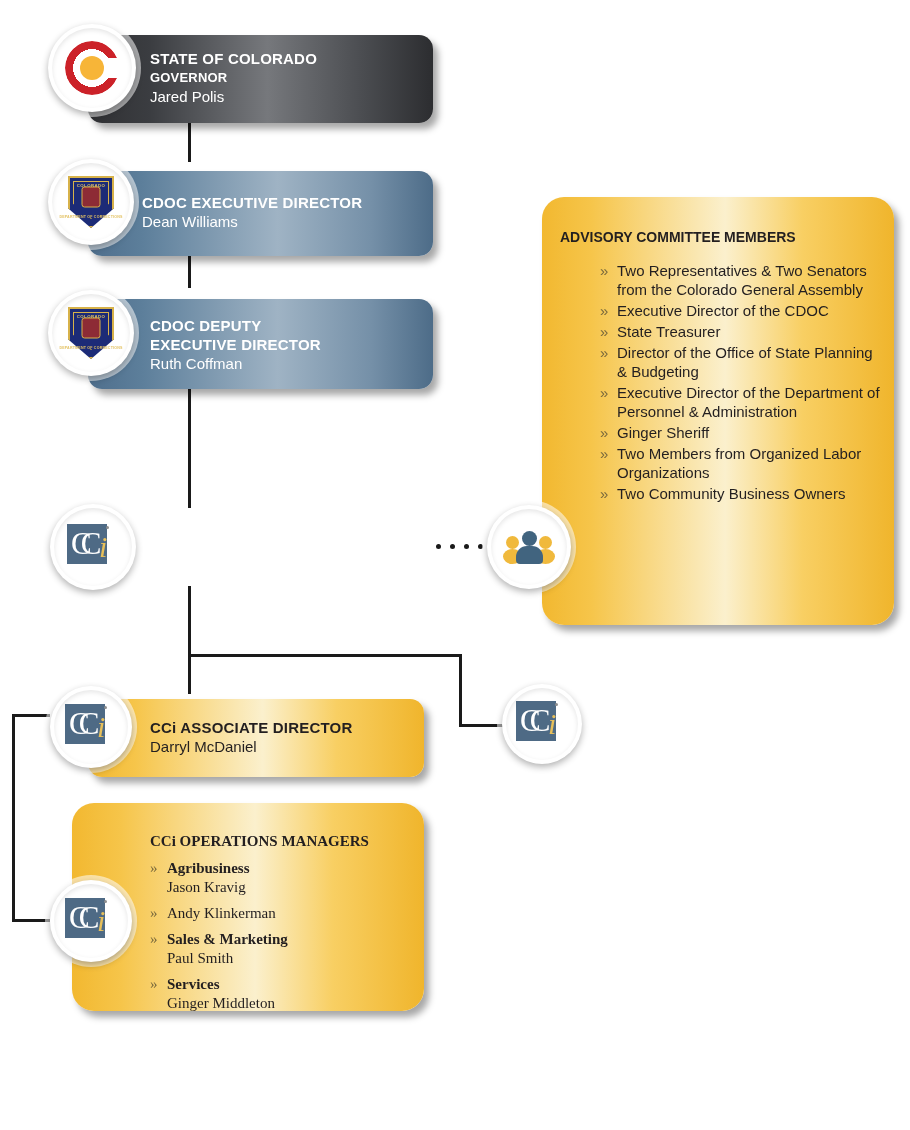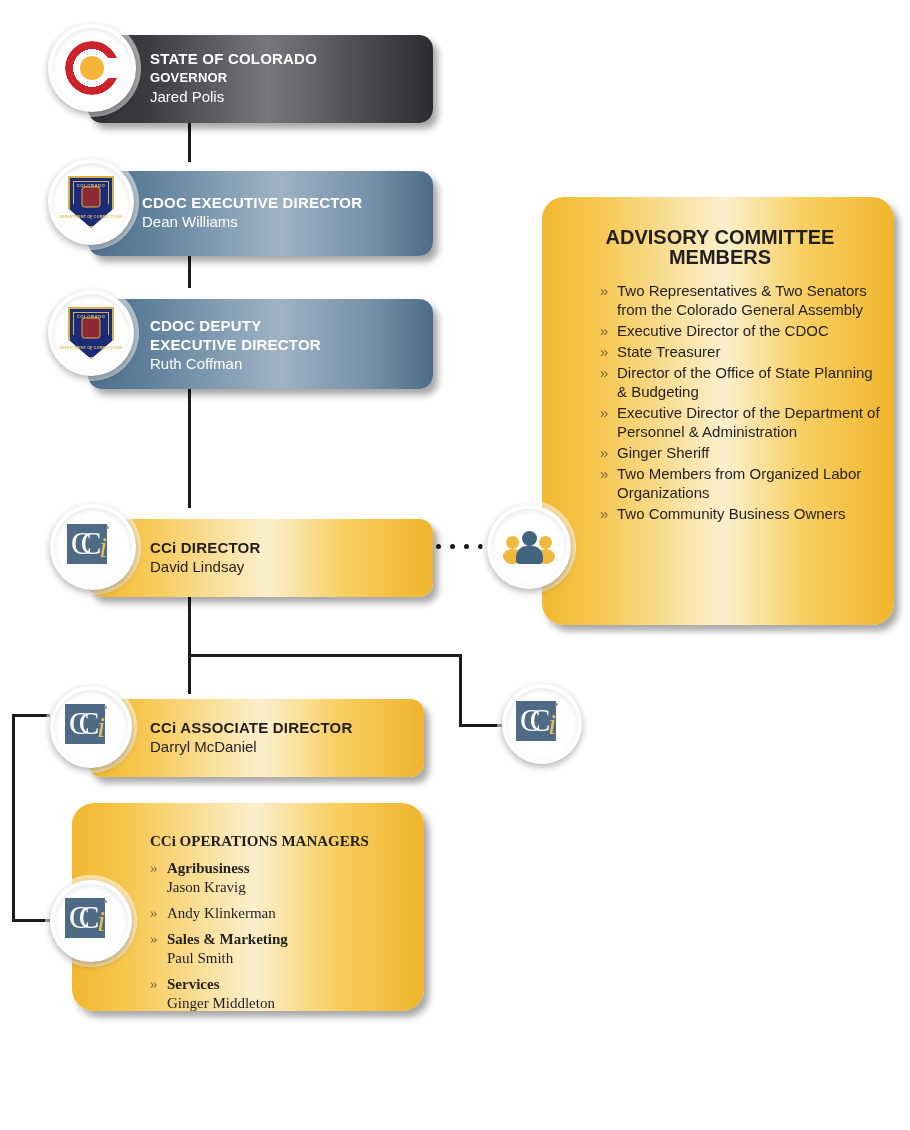--- a/index.html
+++ b/index.html
@@ -173,42 +173,34 @@
       <div class="arc">COLORADO</div>
       <div class="seal"></div>
       <div class="arcb">DEPARTMENT OF CORRECTIONS</div>
     </div>
   </div>
 
   <div class="node grad-gold on-gold" style="left:542px;top:186px;width:352px;height:428px;border-radius:22px;">
     <div class="shadow" style="border-radius:22px;"></div>
     <div class="face" style="border-radius:22px;"></div>
     <div class="txt" style="left:18px;top:30px;right:14px;">
-      <div class="panel-title" style="font-size:20px;text-align:center;line-height:20px;">ADVISORY COMMITTEE MEMBERS</div>
+      <div class="panel-title" style="font-size:14px;text-align:left;line-height:20px;">ADVISORY COMMITTEE MEMBERS</div>
       <ul class="bl" style="margin-top:14px;font-size:15px;line-height:19px;padding-left:40px;">
           <li><span class="chev">»</span><span>Two Representatives &amp; Two Senators from the Colorado General Assembly</span></li>
           <li><span class="chev">»</span><span>Executive Director of the CDOC</span></li>
           <li><span class="chev">»</span><span>State Treasurer</span></li>
           <li><span class="chev">»</span><span>Director of the Office of State Planning &amp; Budgeting</span></li>
           <li><span class="chev">»</span><span>Executive Director of the Department of Personnel &amp; Administration</span></li>
           <li><span class="chev">»</span><span>Ginger Sheriff</span></li>
           <li><span class="chev">»</span><span>Two Members from Organized Labor Organizations</span></li>
           <li><span class="chev">»</span><span>Two Community Business Owners</span></li>
         </ul>
     </div>
   </div>
 
-  <div class="node grad-gold on-gold" style="left:88px;top:508px;width:345px;height:78px;">
-    <div class="shadow"></div>
-    <div class="face"></div>
-    <div class="txt" style="left:62px;top:19px;">
-      <div class="title" style="font-size:15px;line-height:19px;">CCi DIRECTOR</div>
-      <div class="name" style="font-size:15px;line-height:20px;">David Lindsay</div>
-    </div>
-  </div>
   <div class="badge" style="left:50px;top:504px;width:86px;height:86px;">
     <div class="cci">
       <div class="sq"></div>
         <div class="cc">CC</div>
         <div class="dot"></div>
         <div class="ii">i</div>
     </div>
   </div>
 
   <div class="badge" style="left:487px;top:505px;width:84px;height:84px;">

